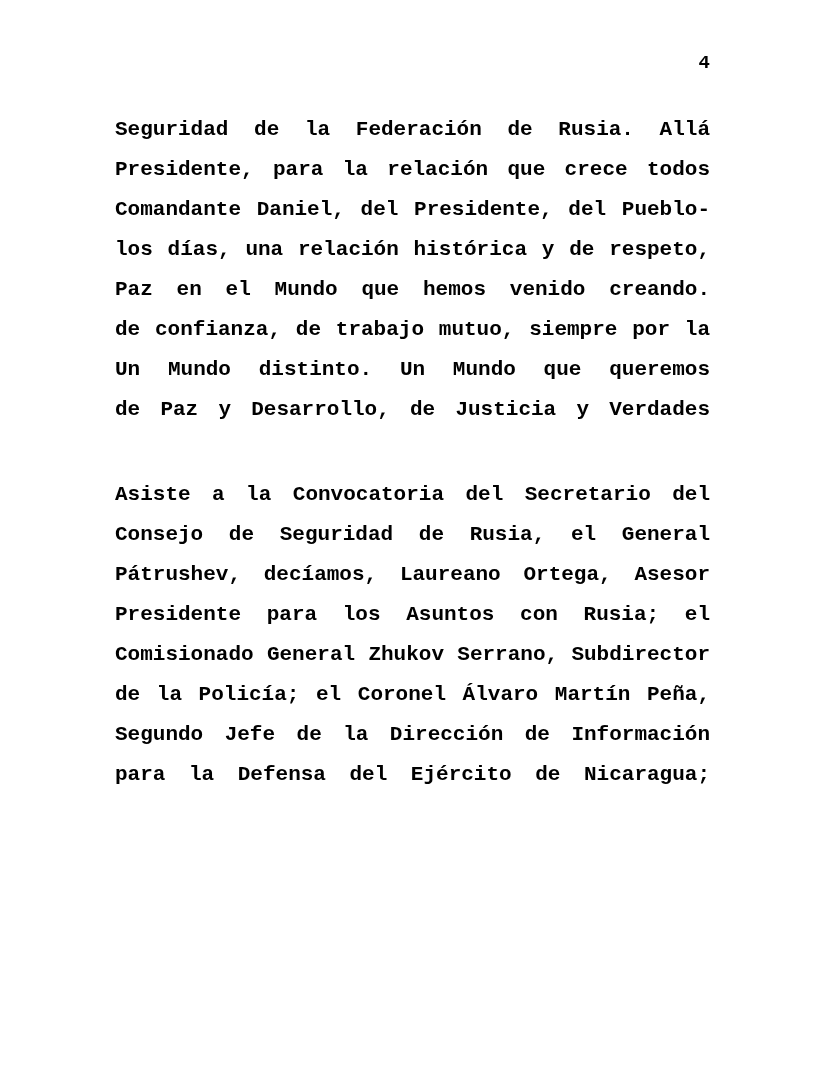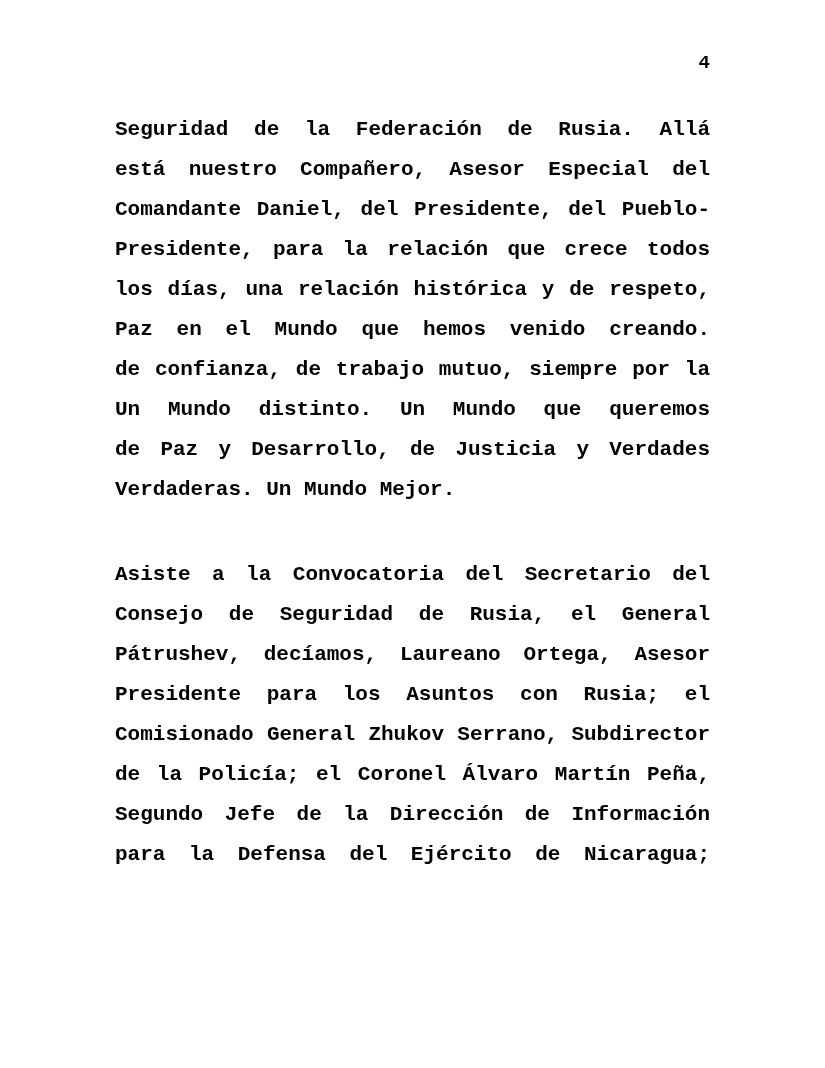--- a/index.html
+++ b/index.html
@@ -43,29 +43,27 @@
   }
 </style>
 </head>
 <body>
 
 <div class="page">
   <div class="page-number">4</div>
   <div class="document-body">
       <div class="paragraph">
         <div class="line">Seguridad de la Federación de Rusia. Allá</div>
-        <div class="line">está nuestro Compañero, Asesor Especial del</div>
+        <div class="line">Presidente, para la relación que crece todos</div>
         <div class="line">Comandante Daniel, del Presidente, del Pueblo-</div>
-        <div class="line">Presidente, para la relación que crece todos</div>
         <div class="line">los días, una relación histórica y de respeto,</div>
         <div class="line">Paz en el Mundo que hemos venido creando.</div>
         <div class="line">de confianza, de trabajo mutuo, siempre por la</div>
         <div class="line">Un Mundo distinto. Un Mundo que queremos</div>
         <div class="line">de Paz y Desarrollo, de Justicia y Verdades</div>
-        <div class="line last">Verdaderas. Un Mundo Mejor.</div>
       </div>
       <div class="paragraph">
         <div class="line">Asiste a la Convocatoria del Secretario del</div>
         <div class="line">Consejo de Seguridad de Rusia, el General</div>
         <div class="line">Pátrushev, decíamos, Laureano Ortega, Asesor</div>
         <div class="line">Presidente para los Asuntos con Rusia; el</div>
         <div class="line">Comisionado General Zhukov Serrano, Subdirector</div>
         <div class="line">de la Policía; el Coronel Álvaro Martín Peña,</div>
         <div class="line">Segundo Jefe de la Dirección de Información</div>
         <div class="line">para la Defensa del Ejército de Nicaragua;</div>

